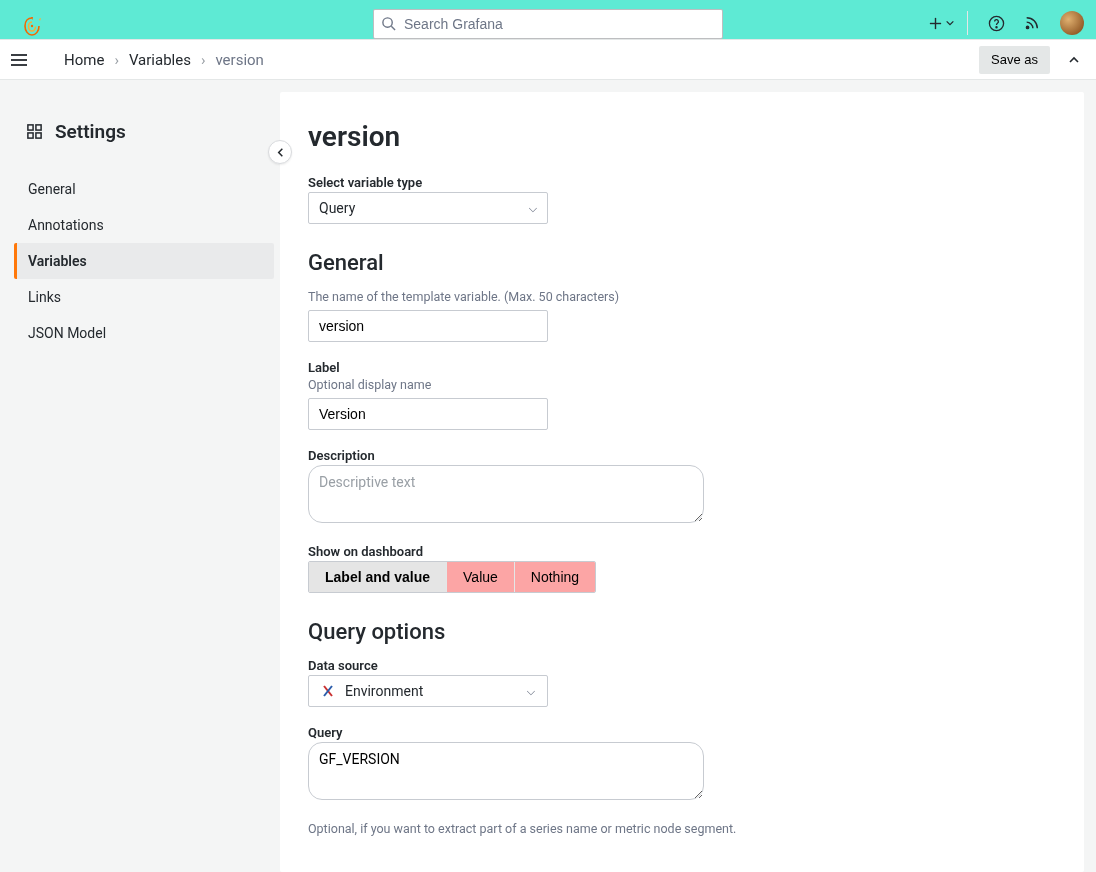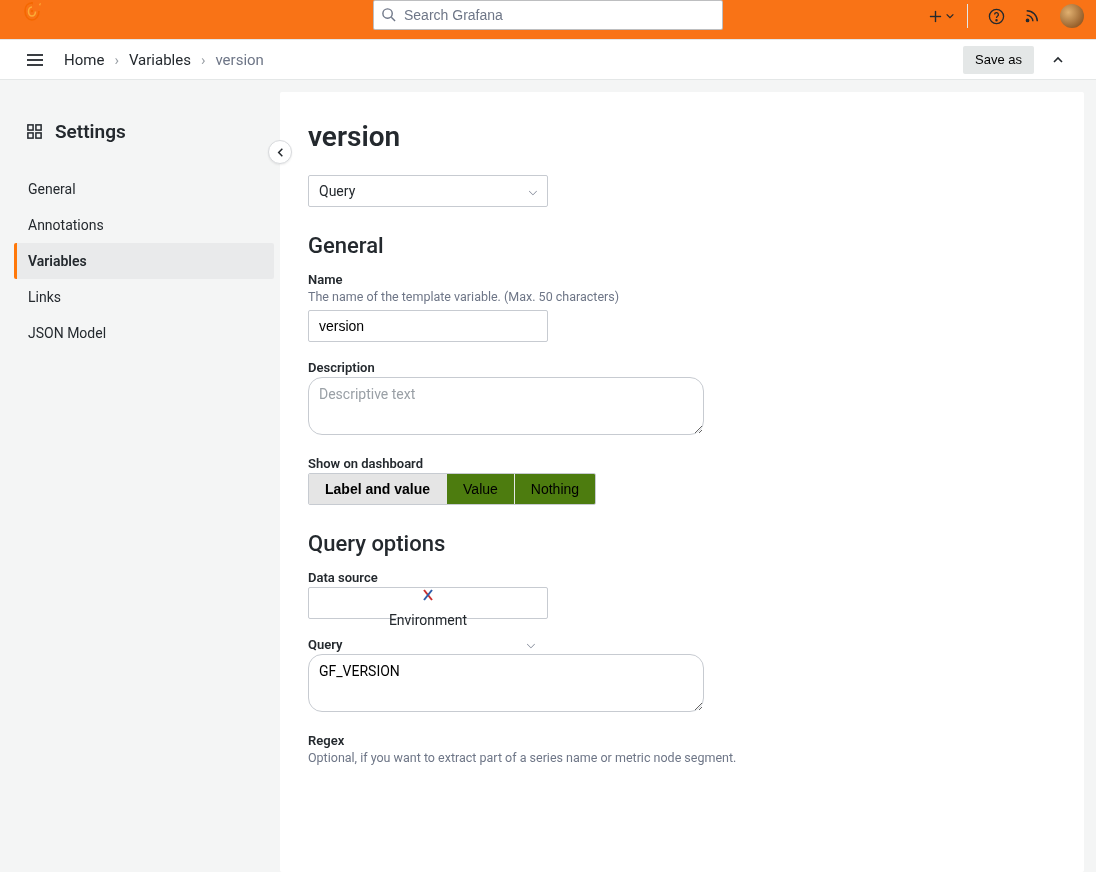--- a/index.html
+++ b/index.html
@@ -1,32 +1,32 @@
 <!DOCTYPE html>
 <html><head>
 <meta charset="utf-8">
 <style>
 * { box-sizing: border-box; margin: 0; padding: 0; }
 body { font-family: -apple-system, BlinkMacSystemFont, "Segoe UI", Roboto, Helvetica, Arial, sans-serif; background: #f4f5f5; color: #24292e; font-size: 14px; width: 1096px; height: 872px; overflow: hidden; }
 
 
-.topbar { height: 40px; background: #f97316; border-bottom: 1px solid #e4e7e7; display: flex; align-items: flex-start; padding: 0 12px; position: relative; }
+.topbar { height: 40px; background: #5eead4; border-bottom: 1px solid #e4e7e7; display: flex; align-items: flex-end; padding: 0 12px; position: relative; }
 .topbar .logo { width: 24px; height: 24px; margin-left: 8px;}
 .topbar .center-search { position: absolute; left: 50%; transform: translateX(-50%); }
 .search-wrap { position: relative; width: 350px; }
 .search-input { width: 100%; height: 30px; border: 1px solid rgba(36,41,46,0.3); border-radius: 2px; padding: 0 8px 0 30px; font-size: 14px; background: #fff; }
 .search-input::placeholder { color: #6e7687; }
 .search-lens { position: absolute; left: 8px; top: 7px; width: 15px; height: 15px; color: #6e7687; }
 .topbar-right { margin-left: auto; display: flex; align-items: center; gap: 4px; }
 .icon-btn { width: 32px; height: 32px; display: inline-flex; align-items: center; justify-content: center; border: none; background: transparent; cursor: pointer; color: #24292e; border-radius: 2px; }
 .add-group { display: flex; align-items: center; gap: 2px; padding-right: 12px; border-right: 1px solid #e4e7e7; margin-right: 8px; height: 24px;}
 .avatar { width: 24px; height: 24px; border-radius: 50%; background: radial-gradient(circle at 35% 35%, #e0b070, #7a4010); margin-left: 8px; }
 
 
-.crumbbar { height: 40px; background: #fff; border-bottom: 1px solid #e4e7e7; display: flex; align-items: center; padding: 0 22px; gap: 16px; }
+.crumbbar { height: 40px; background: #fff; border-bottom: 1px solid #e4e7e7; display: flex; align-items: center; padding: 0 6px; gap: 32px; }
 .menu-burger { width: 26px; height: 26px; display: inline-flex; align-items: center; justify-content: center; cursor: pointer; }
 .crumbs { display: flex; align-items: center; gap: 10px; font-size: 15px; }
 .crumbs a { color: #24292e; text-decoration: none; cursor: pointer; }
 .crumbs .sep { color: #9aa0a6; }
 .crumbs .current { color: #6e7687; }
 .crumbbar-right { margin-left: auto; display: flex; align-items: center; gap: 8px; }
 .btn-saveas { background: #e4e7e7; border: none; height: 28px; padding: 0 12px; border-radius: 2px; font-size: 13px; cursor: pointer; }
 .btn-chev { width: 32px; height: 28px; display:inline-flex; align-items:center; justify-content:center; border:none; background:transparent; cursor:pointer;}
 
 
@@ -47,25 +47,25 @@
 .field { margin-bottom: 18px; }
 .field-label { font-size: 13px; font-weight: 600; margin-bottom: 2px; }
 .field-desc { font-size: 12.5px; color: #6e7687; margin-bottom: 6px; }
 .control { width: 240px; height: 32px; border: 1px solid #c7cbd1; border-radius: 2px; padding: 0 10px; font-size: 14px; background: #fff; display: flex; align-items: center; justify-content: space-between; cursor: pointer; }
 .control-chev { font-size: 11px; color: #6e7687; }
 .text-input { width: 240px; height: 32px; border: 1px solid #c7cbd1; border-radius: 2px; padding: 0 10px; font-size: 14px; }
 .textarea { width: 396px; height: 58px; border: 1px solid #c7cbd1; border-radius: 14px; padding: 8px 10px; font-size: 14px; font-family: inherit; resize: both; }
 .textarea::placeholder { color: #9aa0a6; }
 
 .radio-row { display: inline-flex; border: 1px solid #c7cbd1; border-radius: 2px; overflow: hidden; }
-.radio-btn { padding: 7px 16px; font-size: 14px; background: #4d7c0f; border: none; cursor: pointer; }
+.radio-btn { padding: 7px 16px; font-size: 14px; background: #fca5a5; border: none; cursor: pointer; }
 .radio-btn.selected { background: #e5e5e5; font-weight: 600; }
 .radio-btn + .radio-btn { border-left: 1px solid #e4e7e7; }
 
-.ds-control { width: 240px; height: 32px; border: 1px solid #c7cbd1; border-radius: 2px; padding: 0 12px; display: flex; align-items: center; gap: 10px; cursor: pointer; font-size: 14px; flex-direction: column; }
+.ds-control { width: 240px; height: 32px; border: 1px solid #c7cbd1; border-radius: 2px; padding: 0 12px; display: flex; align-items: center; gap: 10px; cursor: pointer; font-size: 14px; }
 .ds-ico { width: 14px; height: 14px; }
 .ds-chev { margin-left: auto; font-size: 11px; color: #6e7687; }
 
 svg { display: block; }
 </style>
 </head>
 <body>
 
 <div class="topbar">
   <span class="logo">
@@ -167,34 +167,39 @@
           <polyline points="8,2 4,6 8,10"></polyline>
         </svg>
     </div>
   </aside>
 
   <main class="main">
     <div class="main-inner">
       <h1 class="page-title">version</h1>
 
       <div class="field">
+        <div class="field-label">Select variable type</div>
         <div class="control">
           <span>Query</span>
           <span class="control-chev">⌵</span>
         </div>
       </div>
 
       <h2 class="section-title">General</h2>
 
       <div class="field">
-        <div class="field-label">Name</div>
         <div class="field-desc">The name of the template variable. (Max. 50 characters)</div>
         <input class="text-input" value="version" style="">
       </div>
 
+      <div class="field">
+        <div class="field-label">Label</div>
+        <div class="field-desc">Optional display name</div>
+        <input class="text-input" value="Version" style="">
+      </div>
 
       <div class="field">
         <div class="field-label">Description</div>
         <textarea class="textarea" placeholder="Descriptive text" style=""></textarea>
       </div>
 
       <div class="field">
         <div class="field-label">Show on dashboard</div>
         <div class="radio-row" id="show-radio">
             <button class="radio-btn selected">Label and value</button>
@@ -218,18 +223,17 @@
           <span class="ds-chev">⌵</span>
         </div>
       </div>
 
       <div class="field">
         <div class="field-label">Query</div>
         <textarea class="textarea" id="query-ta" style="">GF_VERSION</textarea>
       </div>
 
       <div class="field">
-        <div class="field-label">Regex</div>
         <div class="field-desc">Optional, if you want to extract part of a series name or metric node segment.</div>
       </div>
     </div>
   </main>
 </div>
 
 </body></html>

